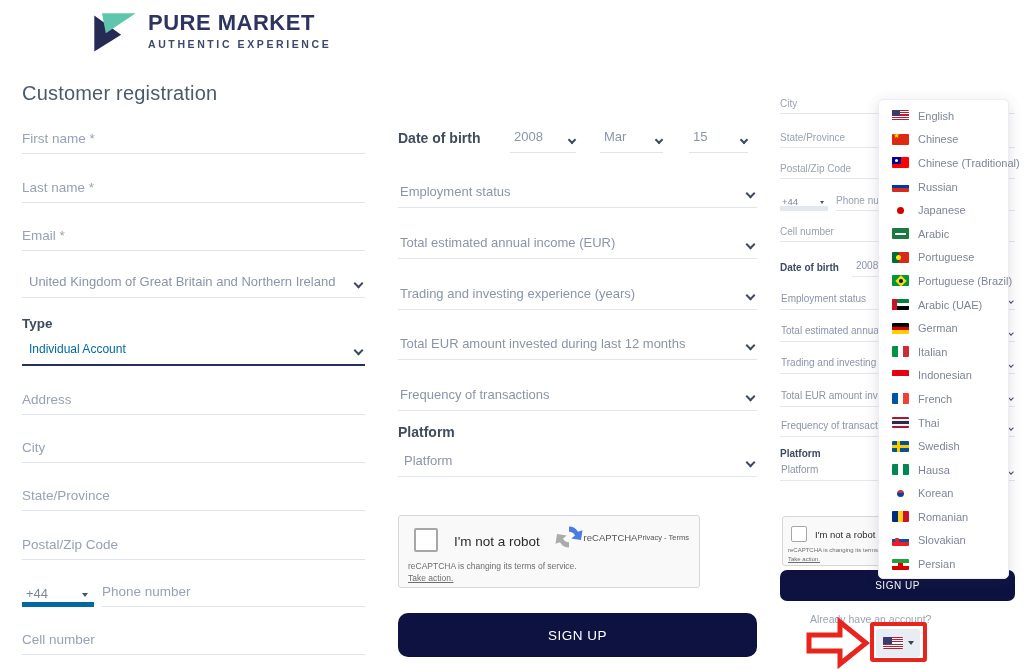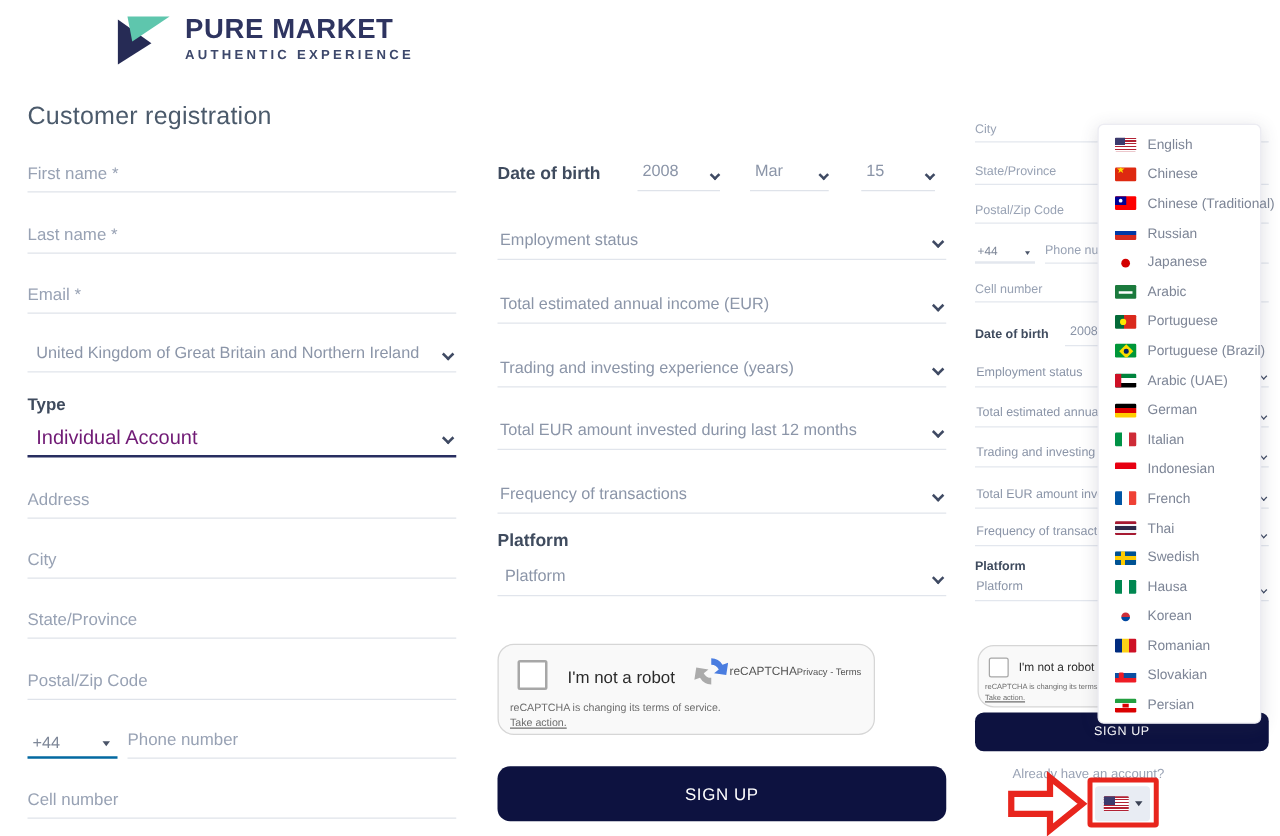--- a/index.html
+++ b/index.html
@@ -24,36 +24,36 @@
 
   input.u{position:absolute;left:0;right:0;border:0;outline:0;background:transparent;
     border-bottom:1px solid #dfe3ea;font-family:"Liberation Sans",sans-serif;
     font-size:13.5px;color:#5f6b80;padding:4px 0 8px;height:26px;width:100%;}
   input.u::placeholder{color:#98a2b4;opacity:1;}
 
   .sel{position:absolute;left:0;right:0;height:26px;border-bottom:1px solid #e1e5ec;
     font-size:13px;color:#8b95a8;padding:2px 22px 0 2px;white-space:nowrap;overflow:hidden;cursor:pointer;}
   .sel .chv{position:absolute;right:3px;bottom:10px;width:7px;height:7px;
     border-right:2px solid #3f4a63;border-bottom:2px solid #3f4a63;transform:rotate(45deg);}
-  .sel.navy{border-bottom:2.5px solid #282e60;color:#701a75;font-size:16px;padding-left:7px;}
+  .sel.navy{border-bottom:2.5px solid #282e60;color:#0369a1;font-size:12px;padding-left:7px;}
   .lbl-dark{position:absolute;left:0;font-size:13.5px;font-weight:700;color:#3f4b5e;white-space:nowrap;}
 
-  .dial{position:absolute;height:26px;border-bottom:2px solid #0369a1;font-size:13px;color:#7e8798;
+  .dial{position:absolute;height:26px;border-bottom:5px solid #0369a1;font-size:13px;color:#7e8798;
     padding:5px 0 0 4px;cursor:pointer;}
   .caret{position:absolute;width:0;height:0;border-left:3.5px solid transparent;
     border-right:3.5px solid transparent;border-top:4.5px solid #4a5468;}
   .dial .caret{right:6px;top:12px;}
 
   .dsel{position:absolute;height:26px;border-bottom:1px solid #dfe3ea;font-size:13px;color:#8b95a8;
     padding:2px 16px 0 4px;cursor:pointer;}
   .dsel .chv{position:absolute;right:1px;bottom:9px;width:6px;height:6px;
     border-right:2px solid #3f4a63;border-bottom:2px solid #3f4a63;transform:rotate(45deg);}
 
   
-  .captcha{position:absolute;background:#f9f9f9;border:1px solid #d6d6d6;border-radius:13px;}
+  .captcha{position:absolute;background:#f9f9f9;border:1px solid #d6d6d6;border-radius:3px;}
   .cb{position:absolute;background:#fff;border:2px solid #a7a7a7;border-radius:2px;cursor:pointer;}
   .cap-label{position:absolute;color:#2b2b2b;}
   .cap-note{position:absolute;color:#6d6d6d;white-space:nowrap;}
   .cap-link{position:absolute;color:#6d6d6d;text-decoration:underline;cursor:pointer;white-space:nowrap;}
   .cap-logo{position:absolute;display:flex;flex-direction:row;align-items:center;}
   .cap-brand{color:#555;}
   .cap-terms{color:#555;}
 
   .btn{position:absolute;left:0;right:0;background:#0d1240;border-radius:10px;color:#fff;
     display:flex;align-items:center;justify-content:center;font-weight:400;letter-spacing:.5px;

